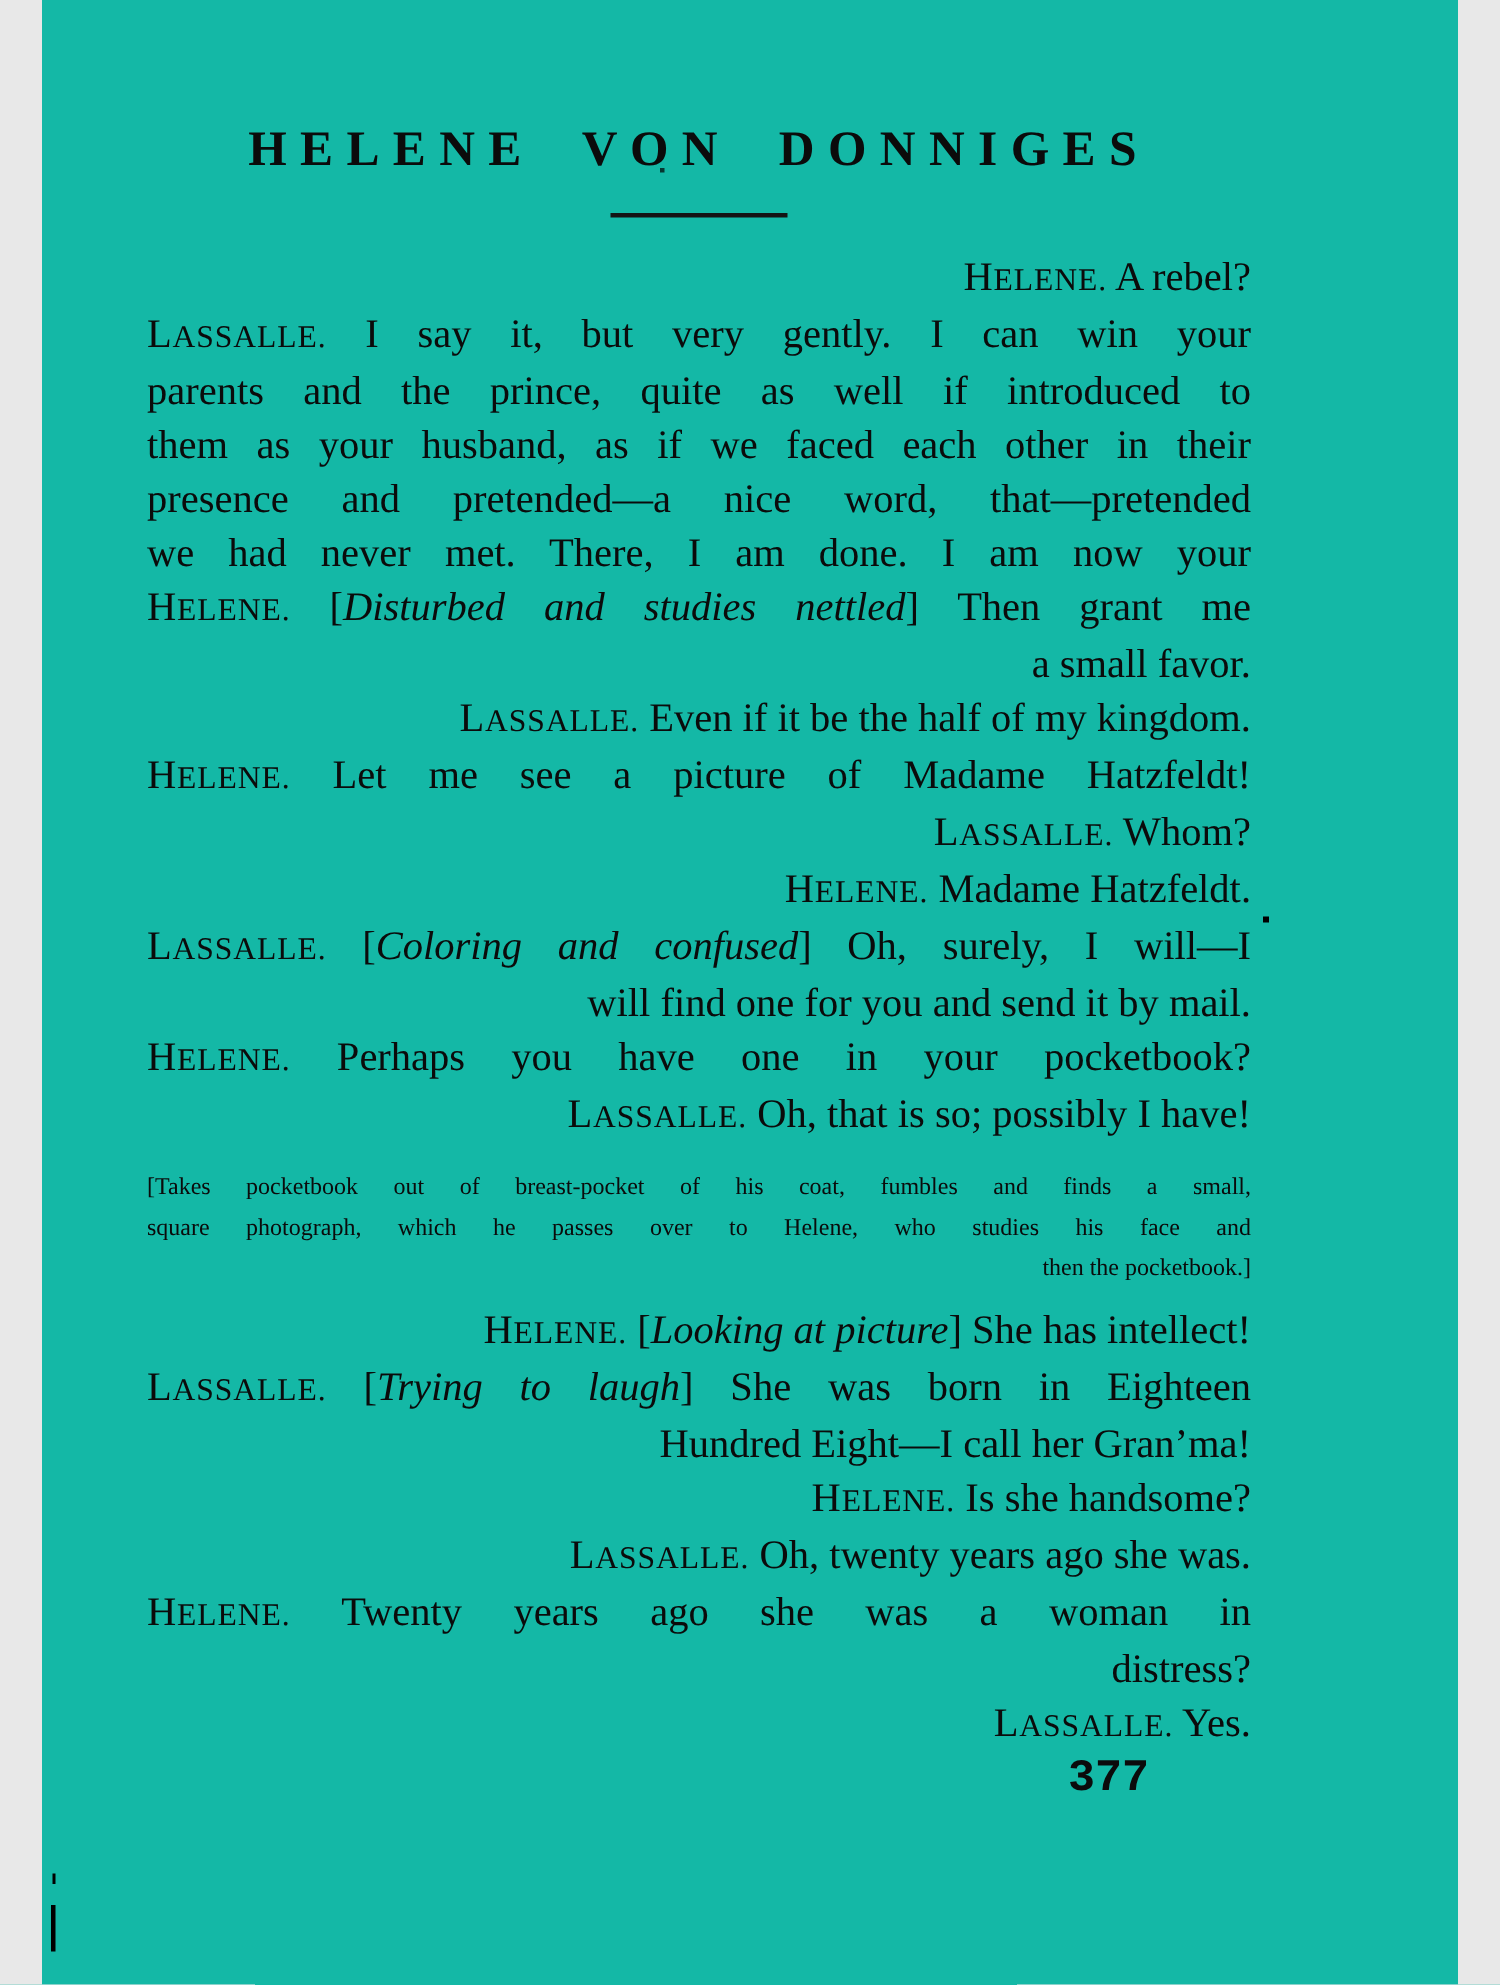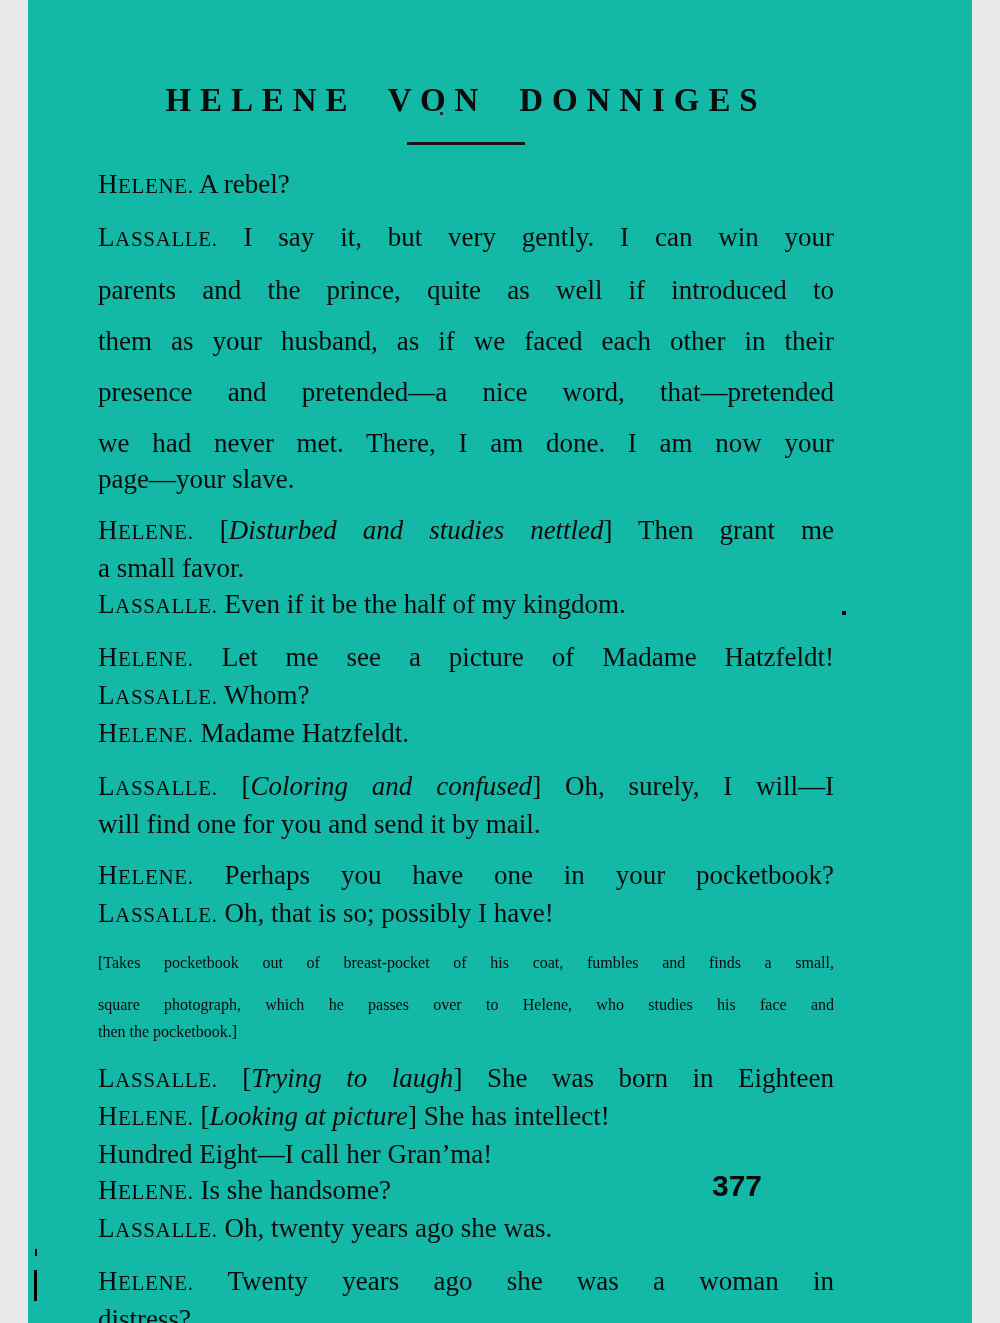--- a/index.html
+++ b/index.html
@@ -39,39 +39,38 @@
   .block.dialogue {
     font-size: 27px;
     line-height: 36px;
   }
   .block.dialogue.first { margin-top: 21px; }
   .block.stage {
     font-size: 16px;
     line-height: 27px;
     margin: 16px 0 9px 0;
   }
-  .line { text-align: left; }
+  .line { text-align: right; }
   .line.just {
     text-align: justify;
     text-align-last: justify;
-    margin-top: 15px;
     -moz-text-align-last: justify;
   }
   .sc { letter-spacing: 0.02em; }
   .sc .sc-rest {
     font-size: 0.78em;
     text-transform: uppercase;
     letter-spacing: 0.03em;
   }
   .it { font-style: italic; }
   .page-number {
     position: absolute;
     left: 684px;
     top: 1169px;
-    font-family: Liberation Sans, sans-serif;
+    font-family: Liberation Mono, monospace;
     font-size: 30px;
     font-weight: 700;
   }
   
   .artifact { position: absolute; background: #000; }
   .artifact.edge-line { left: 6px; top: 1270px; width: 3px; height: 31px; }
   .artifact.edge-tick { left: 7px; top: 1249px; width: 2px; height: 7px; }
   .artifact.speck-right { left: 814px; top: 611px; width: 4px; height: 4px; }
   .artifact.speck-title { left: 412px; top: 112px; width: 3px; height: 3px; opacity: 0.7; }
 </style>
@@ -83,40 +82,39 @@
     <h1 class="page-title">HELENE VON DONNIGES</h1>
     <div class="title-rule"></div>
     <div>
         <div class="block dialogue first">
           <div class="line"><span class="sc"><span class="sc-cap">H</span><span class="sc-rest">elene.</span></span><span class="nm"> A rebel?</span></div>
           <div class="line just"><span class="sc"><span class="sc-cap">L</span><span class="sc-rest">assalle.</span></span><span class="nm"> I say it, but very gently. I can win your</span></div>
           <div class="line just"><span class="nm">parents and the prince, quite as well if introduced to</span></div>
           <div class="line just"><span class="nm">them as your husband, as if we faced each other in their</span></div>
           <div class="line just"><span class="nm">presence and pretended—a nice word, that—pretended</span></div>
           <div class="line just"><span class="nm">we had never met. There, I am done. I am now your</span></div>
-          <div class="line"><span class="nm">page—your slave.</span></div>
           <div class="line just"><span class="sc"><span class="sc-cap">H</span><span class="sc-rest">elene.</span></span><span class="nm"> [</span><span class="it">Disturbed and studies nettled</span><span class="nm">] Then grant me</span></div>
           <div class="line"><span class="nm">a small favor.</span></div>
           <div class="line"><span class="sc"><span class="sc-cap">L</span><span class="sc-rest">assalle.</span></span><span class="nm"> Even if it be the half of my kingdom.</span></div>
           <div class="line just"><span class="sc"><span class="sc-cap">H</span><span class="sc-rest">elene.</span></span><span class="nm"> Let me see a picture of Madame Hatzfeldt!</span></div>
           <div class="line"><span class="sc"><span class="sc-cap">L</span><span class="sc-rest">assalle.</span></span><span class="nm"> Whom?</span></div>
           <div class="line"><span class="sc"><span class="sc-cap">H</span><span class="sc-rest">elene.</span></span><span class="nm"> Madame Hatzfeldt.</span></div>
           <div class="line just"><span class="sc"><span class="sc-cap">L</span><span class="sc-rest">assalle.</span></span><span class="nm"> [</span><span class="it">Coloring and confused</span><span class="nm">] Oh, surely, I will—I</span></div>
           <div class="line"><span class="nm">will find one for you and send it by mail.</span></div>
           <div class="line just"><span class="sc"><span class="sc-cap">H</span><span class="sc-rest">elene.</span></span><span class="nm"> Perhaps you have one in your pocketbook?</span></div>
           <div class="line"><span class="sc"><span class="sc-cap">L</span><span class="sc-rest">assalle.</span></span><span class="nm"> Oh, that is so; possibly I have!</span></div>
         </div>
         <div class="block stage">
           <div class="line just"><span class="nm">[Takes pocketbook out of breast-pocket of his coat, fumbles and finds a small,</span></div>
           <div class="line just"><span class="nm">square photograph, which he passes over to Helene, who studies his face and</span></div>
           <div class="line"><span class="nm">then the pocketbook.]</span></div>
         </div>
         <div class="block dialogue">
+          <div class="line"><span class="sc"><span class="sc-cap">H</span><span class="sc-rest">elene.</span></span><span class="nm"> [</span><span class="it">Looking at picture</span><span class="nm">] She has intellect!</span></div>
           <div class="line just"><span class="sc"><span class="sc-cap">L</span><span class="sc-rest">assalle.</span></span><span class="nm"> [</span><span class="it">Trying to laugh</span><span class="nm">] She was born in Eighteen</span></div>
-          <div class="line"><span class="sc"><span class="sc-cap">H</span><span class="sc-rest">elene.</span></span><span class="nm"> [</span><span class="it">Looking at picture</span><span class="nm">] She has intellect!</span></div>
           <div class="line"><span class="nm">Hundred Eight—I call her Gran’ma!</span></div>
           <div class="line"><span class="sc"><span class="sc-cap">H</span><span class="sc-rest">elene.</span></span><span class="nm"> Is she handsome?</span></div>
           <div class="line"><span class="sc"><span class="sc-cap">L</span><span class="sc-rest">assalle.</span></span><span class="nm"> Oh, twenty years ago she was.</span></div>
           <div class="line just"><span class="sc"><span class="sc-cap">H</span><span class="sc-rest">elene.</span></span><span class="nm"> Twenty years ago she was a woman in</span></div>
           <div class="line"><span class="nm">distress?</span></div>
           <div class="line"><span class="sc"><span class="sc-cap">L</span><span class="sc-rest">assalle.</span></span><span class="nm"> Yes.</span></div>
         </div>
       </div>
   </div>
   <div class="page-number">377</div>

